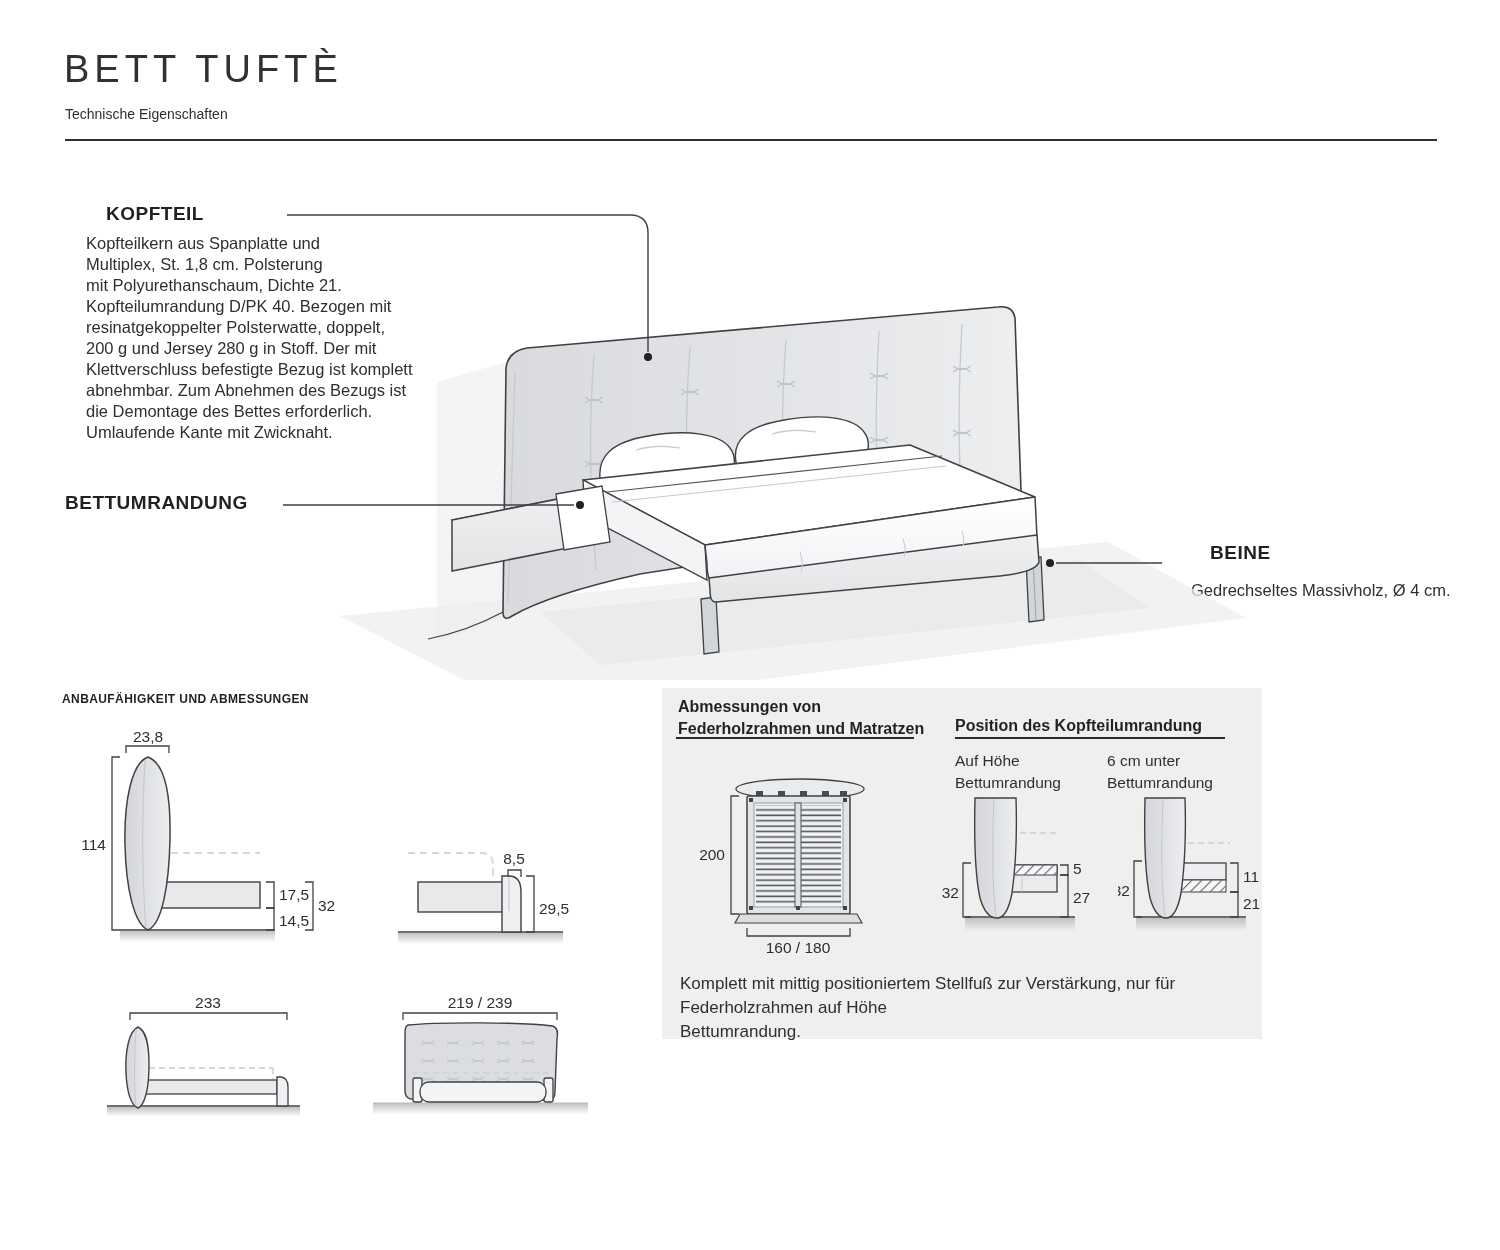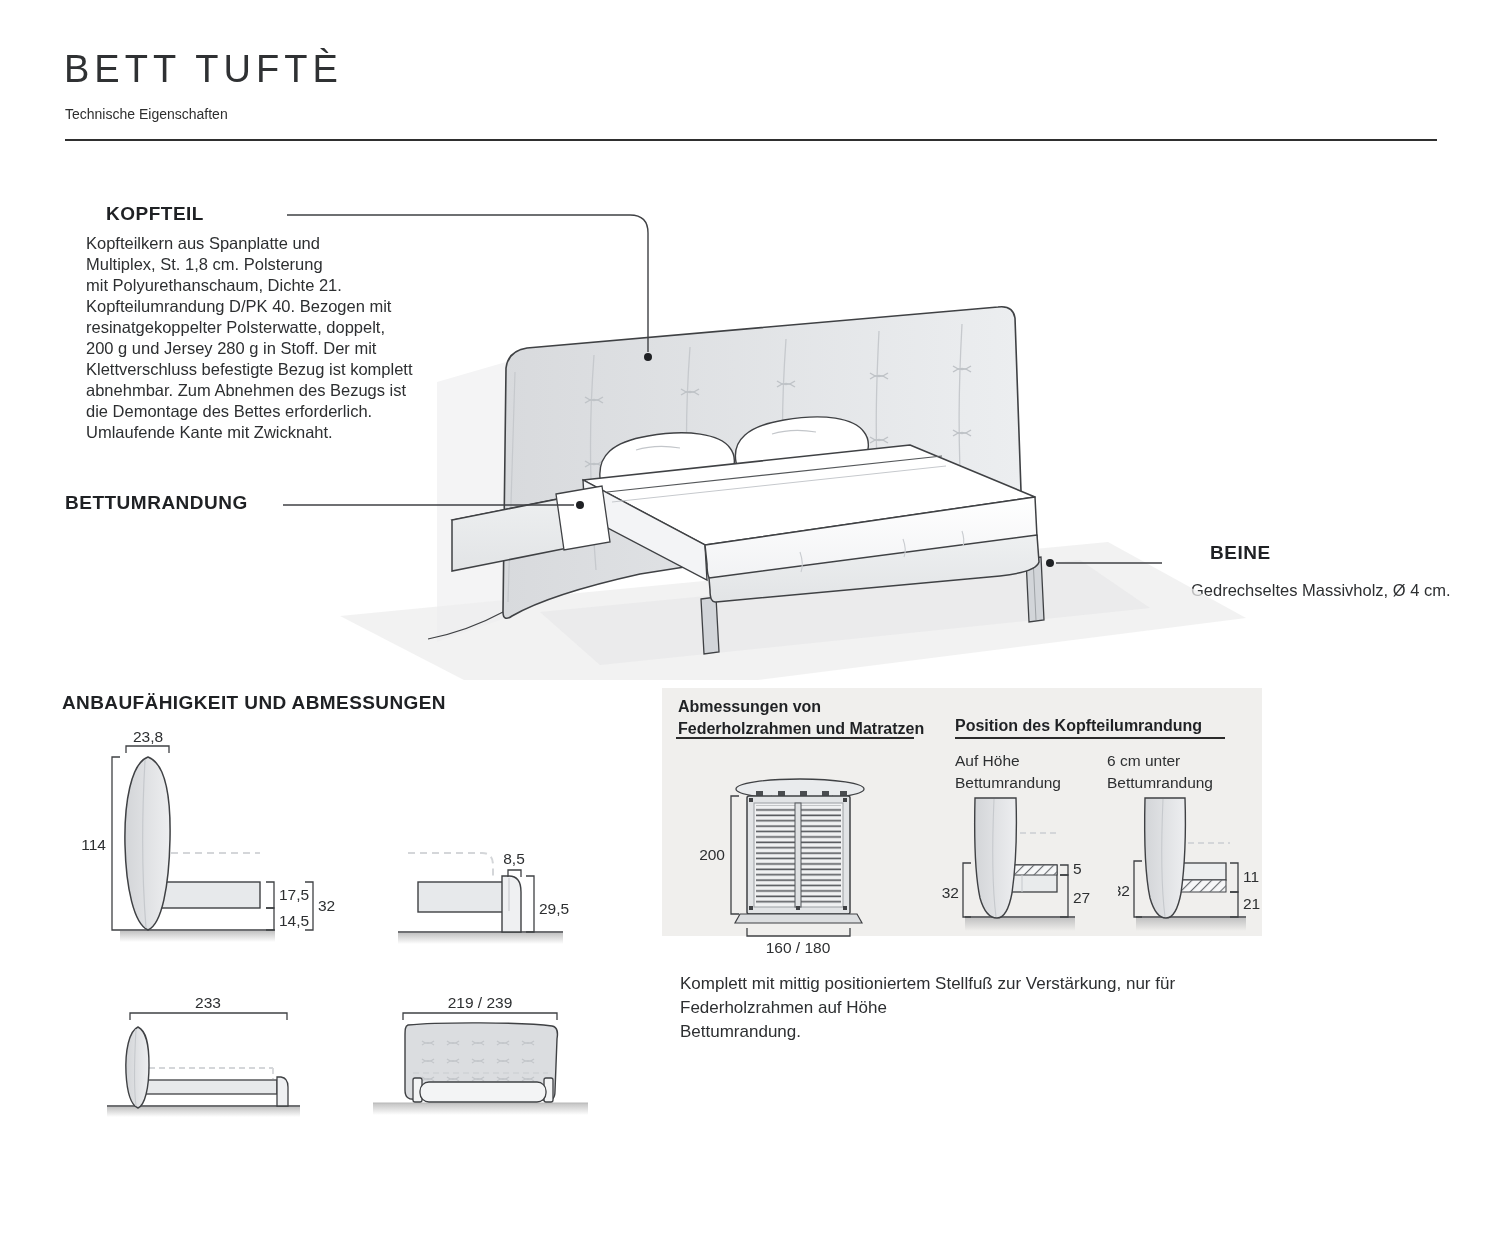--- a/index.html
+++ b/index.html
@@ -10,22 +10,22 @@
   #subtitle{left:65px;top:106px;font-size:14px;color:#2e2e2e;}
   #rule{left:65px;top:139px;width:1372px;height:2px;background:#2f2f2f;}
   .sec-head{font-size:19px;font-weight:700;letter-spacing:.5px;color:#1f2124;}
   .sec-body{font-size:16.5px;line-height:21px;white-space:pre-line;color:#2d2f31;margin-left:21px;}
   #kopfteil-head{left:65px;top:203px;margin-left:41px;}
   #kopfteil-body{left:65px;top:233px;width:370px;}
   #bettumrandung-head{left:65px;top:492px;}
   #bettumrandung-body{left:65px;top:523px;width:380px;}
   #beine-head{left:1170px;top:542px;margin-left:40px;}
   #beine-body{left:1170px;top:580px;width:310px;}
-  #anbau-head{left:62px;top:692px;font-size:19px;font-weight:700;letter-spacing:.4px;color:#1f2124;}
-  #panel{left:662px;top:688px;width:600px;height:248px;background:#f0efed;}
+  #anbau-head{left:62px;top:692px;font-size:12px;font-weight:700;letter-spacing:.4px;color:#1f2124;}
+  #panel{left:662px;top:688px;width:600px;height:351px;background:#f0efed;}
   .panel-head{position:absolute;font-size:16px;font-weight:700;color:#1f2124;white-space:pre-line;line-height:22px;}
   .panel-underline{position:absolute;height:2px;background:#2b2b2b;}
   .panel-label{position:absolute;font-size:15.5px;line-height:22px;white-space:pre-line;color:#2d2f31;}
   #panel-footnote{position:absolute;left:18px;top:284px;width:565px;font-size:17px;line-height:24px;white-space:pre-line;color:#2d2f31;}
   svg{display:block;}
   svg text{font-family:"Liberation Sans","DejaVu Sans",sans-serif;font-size:15.5px;fill:#2d2f31;}
   .oln{fill:none;stroke:#3f4144;stroke-width:1.3;}
 </style>
 </head>
 <body>

